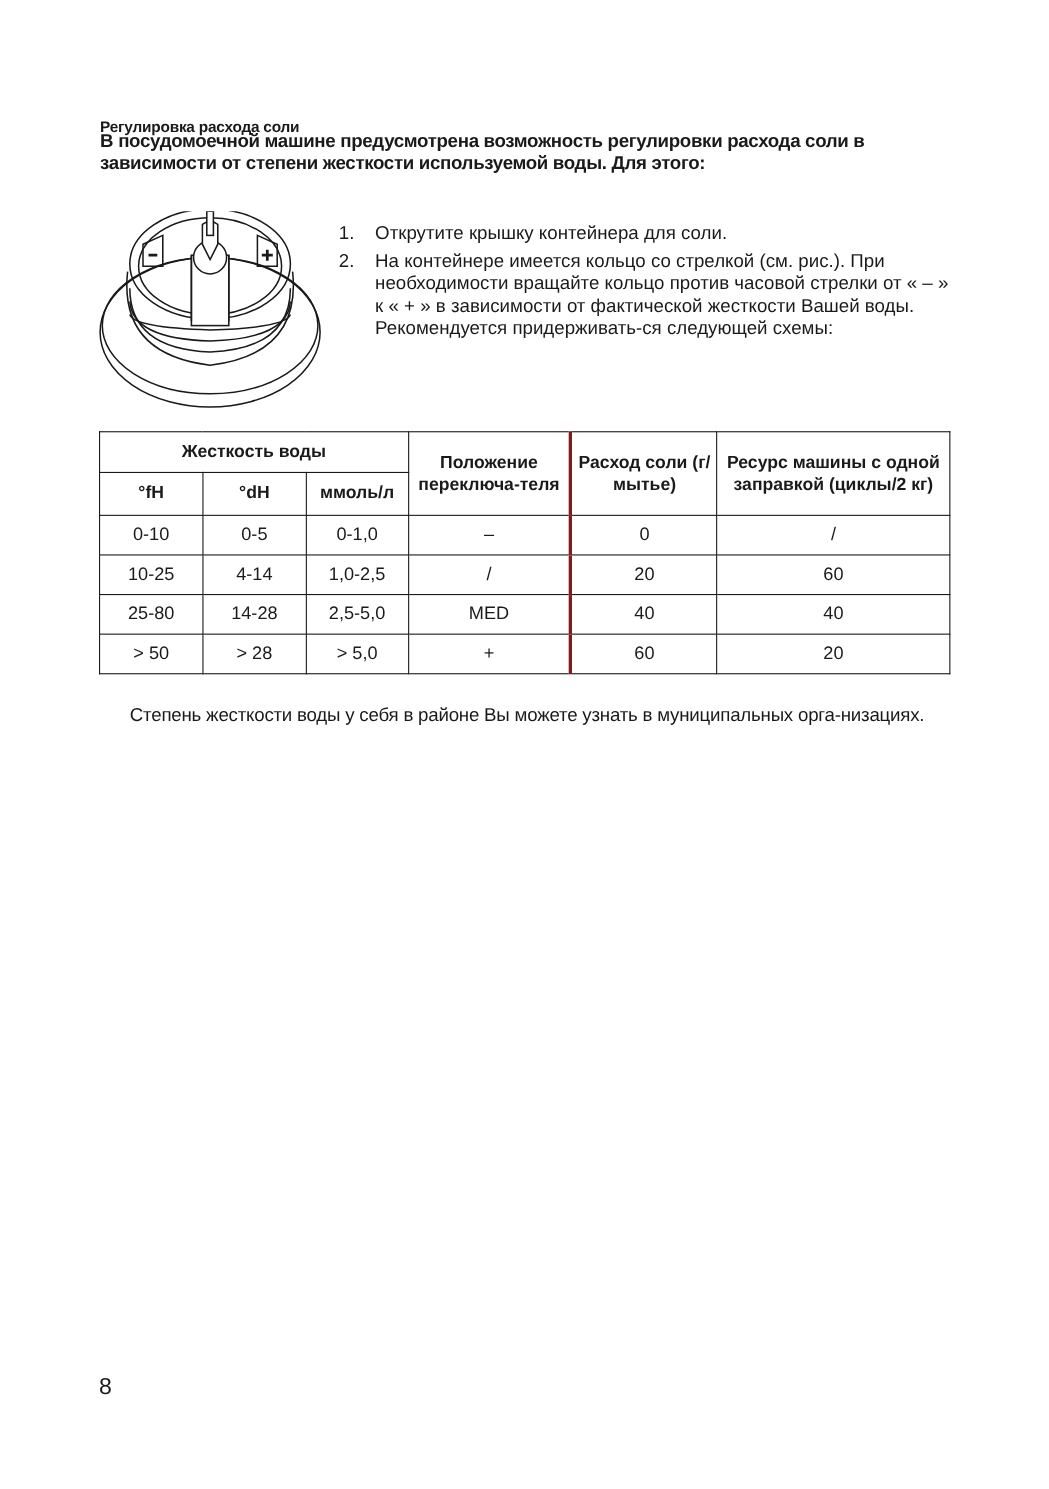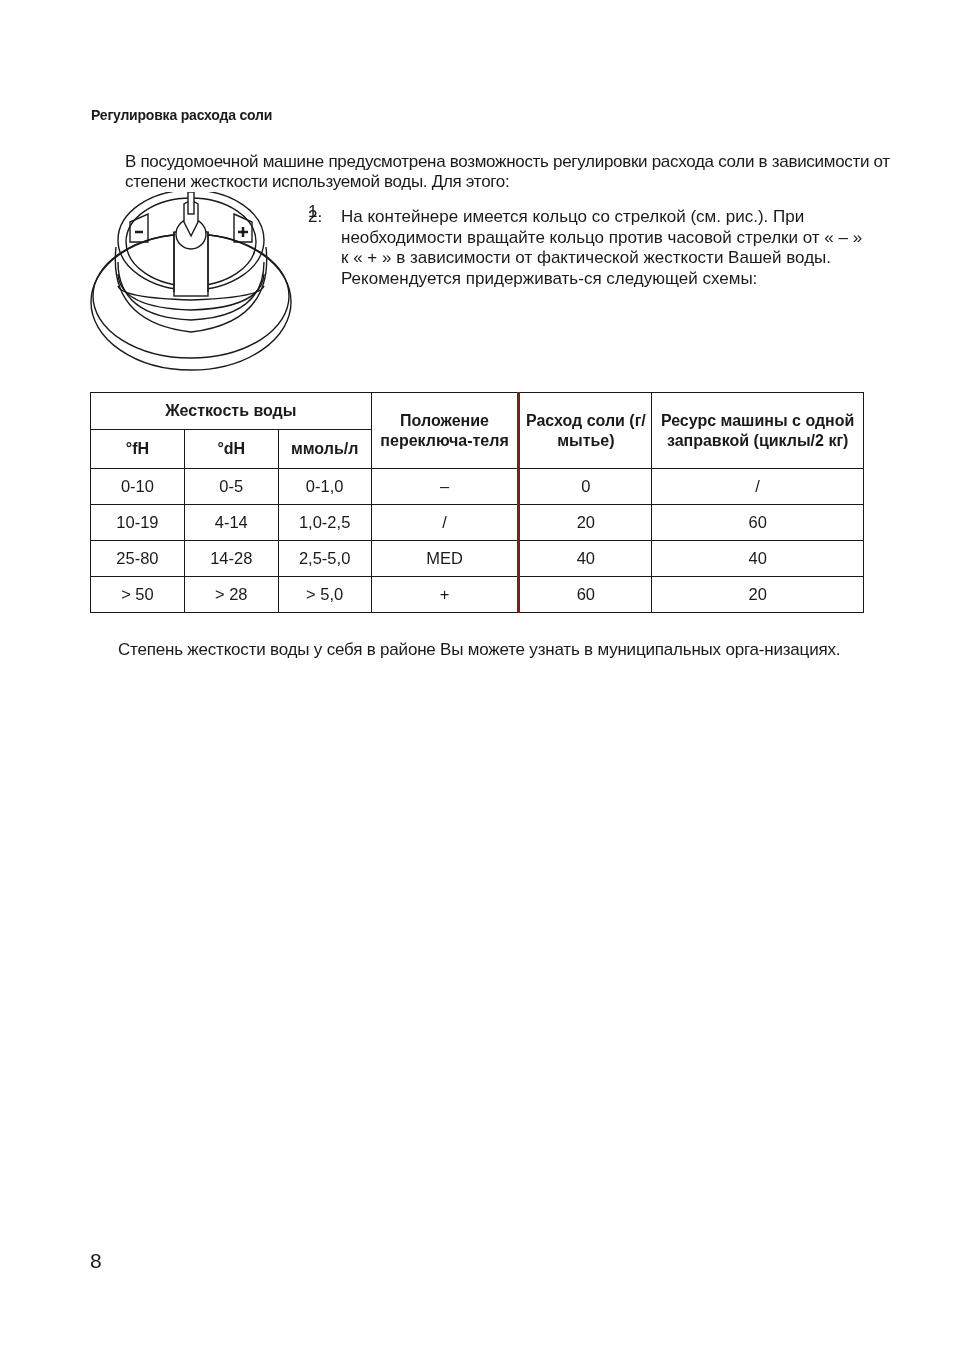--- a/index.html
+++ b/index.html
@@ -1,18 +1,18 @@
 <!DOCTYPE html>
 <html><head>
 <meta charset="utf-8">
 <style>
   html, body { margin:0; padding:0; background:#ffffff; }
   body { width:954px; height:1354px; position:relative; font-family:"Liberation Sans", "DejaVu Sans", sans-serif; color:#1a1a1a; }
   .title { position:absolute; left:91px; top:107px; font-size:14px; font-weight:bold; letter-spacing:-0.2px; }
-  .intro { position:absolute; left:91px; top:152px; width:790px; font-size:17px; font-weight:normal; line-height:20px; letter-spacing:-0.3px;margin-left:34px; }
+  .intro { position:absolute; left:91px; top:119px; width:790px; font-size:17px; font-weight:bold; line-height:20px; letter-spacing:-0.3px; }
   .figure { position:absolute; left:88px; top:192px; width:206px; height:180px; }
   .steps { position:absolute; left:308px; top:202px; width:560px; font-size:17px; line-height:20.5px; margin:0; padding:0; list-style:none; }
   .steps li { position:relative; padding-left:33px; margin-bottom:5px; }
   .steps .num { position:absolute; left:0; top:0; }
   table.hard { position:absolute; left:90px; top:392px; width:774px; border-collapse:collapse; font-size:16.5px;border-radius:19px; }
   table.hard td, table.hard th { border:1.5px solid #1a1a1a; text-align:center; vertical-align:middle; padding:0 4px; }
   table.hard th { font-weight:bold; font-size:16px; line-height:20px; }
   table.hard tr.h1 th { height:36px; }
   table.hard tr.h2 th { height:38px;text-align:center; }
   table.hard td { height:35px; font-weight:normal; }
@@ -46,20 +46,21 @@
     <line x1="47" y1="40" x2="55" y2="40" stroke-width="2.5"></line>
     <path d="M146 22 L164 30 L164 50 L146 50 Z"></path>
     <line x1="150" y1="40" x2="160" y2="40" stroke-width="2.5"></line>
     <line x1="155" y1="35" x2="155" y2="45" stroke-width="2.5"></line>
   </g>
 </svg>
 
 <ol class="steps">
   <li>
     <span class="num">1.</span>
+    <span>Открутите крышку контейнера для соли.</span>
   </li>
   <li>
     <span class="num">2.</span>
     <span>На контейнере имеется кольцо со стрелкой (см. рис.). При необходимости вращайте кольцо против часовой стрелки от « – » к « + » в зависимости от фактической жесткости Вашей воды. Рекомендуется придерживать-ся следующей схемы:</span>
   </li>
 </ol>
 
 <table class="hard">
   <colgroup>
     <col style="width:94px">
@@ -83,21 +84,21 @@
   </tr>
   <tr>
     <td>0-10</td>
     <td>0-5</td>
     <td>0-1,0</td>
     <td>–</td>
     <td class="thick-left">0</td>
     <td>/</td>
   </tr>
   <tr>
-    <td>10-19</td>
+    <td>10-25</td>
     <td>4-14</td>
     <td>1,0-2,5</td>
     <td>/</td>
     <td class="thick-left">20</td>
     <td>60</td>
   </tr>
   <tr>
     <td>25-80</td>
     <td>14-28</td>
     <td>2,5-5,0</td>

